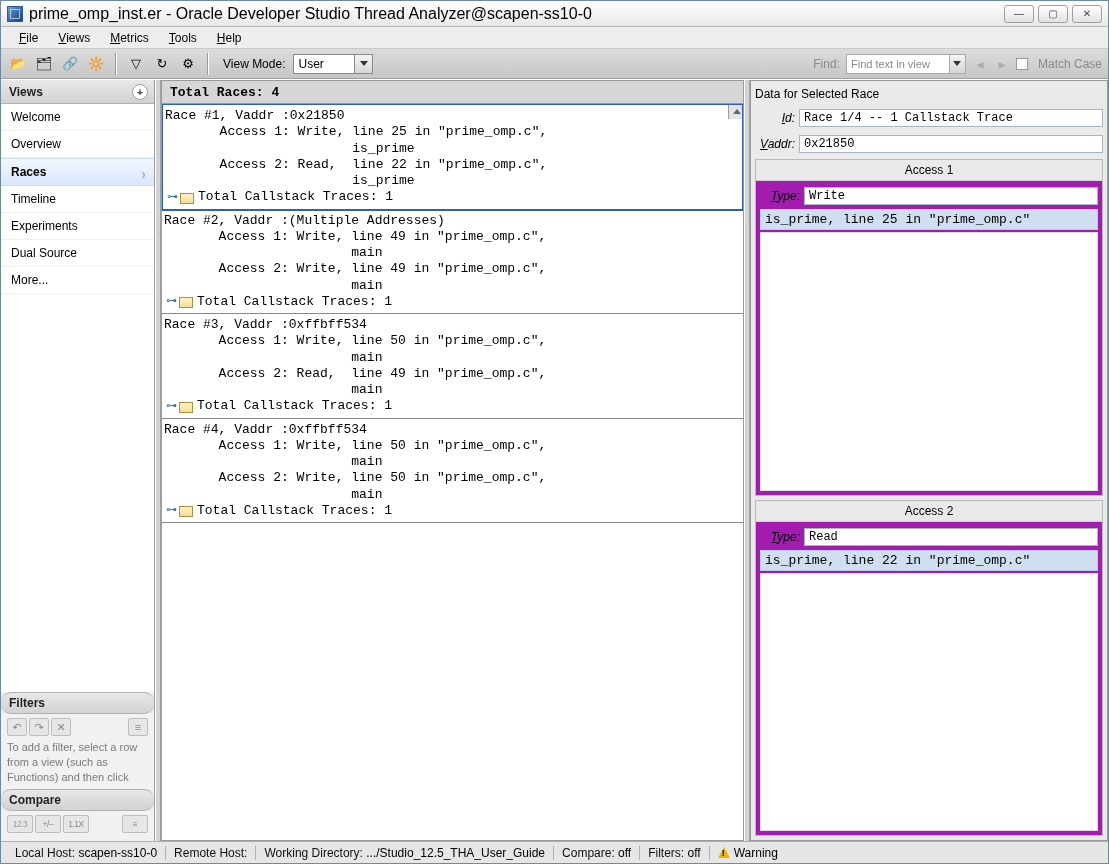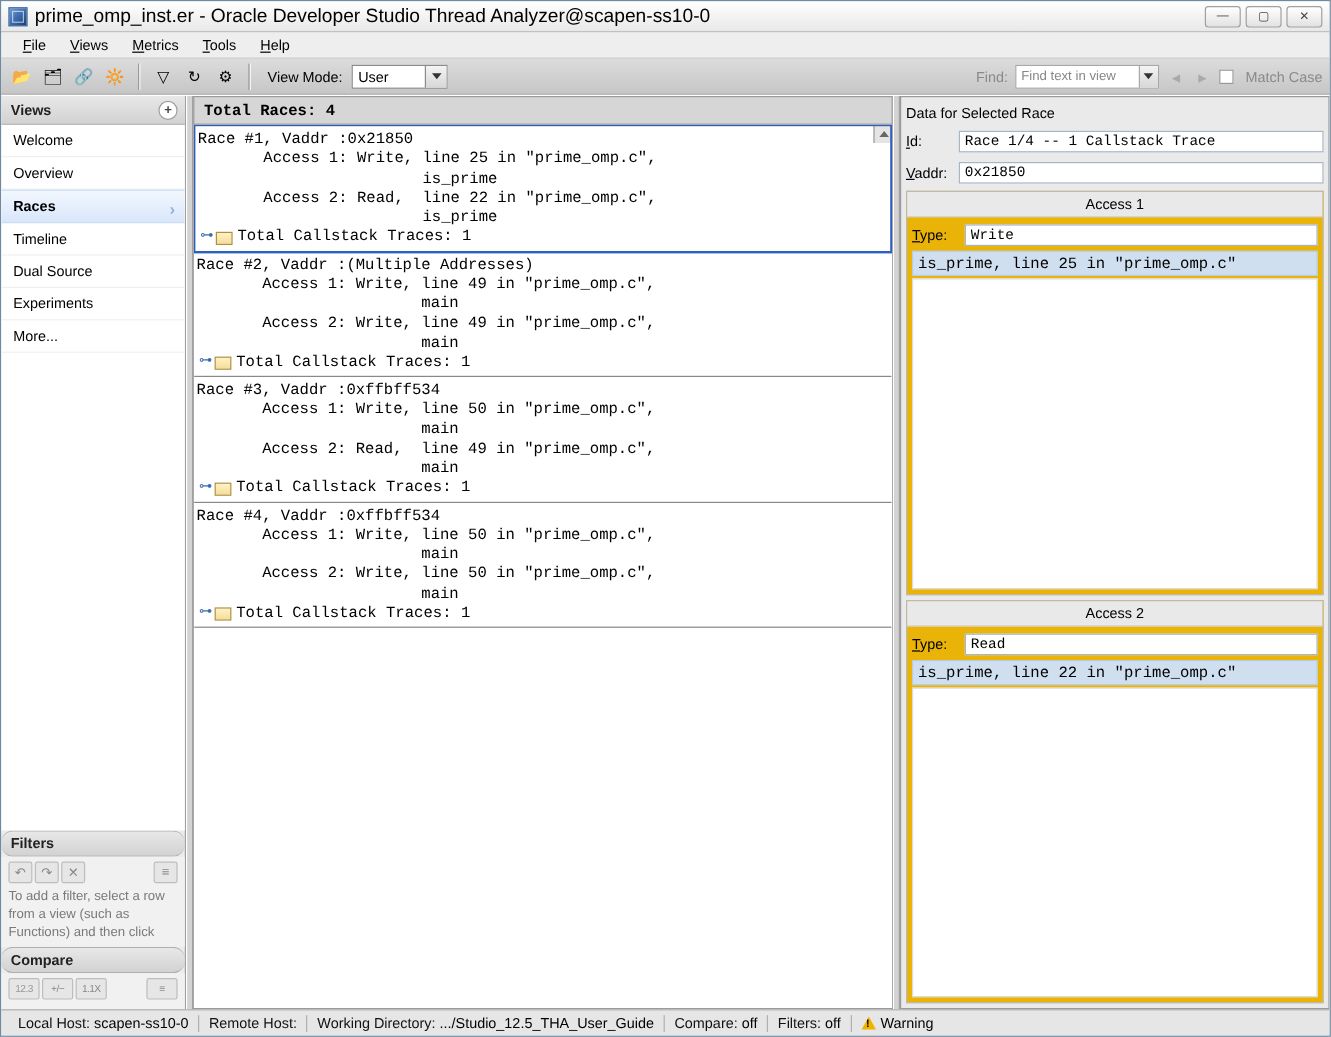--- a/index.html
+++ b/index.html
@@ -241,32 +241,32 @@
     background:#eaeaea;
     display:flex; flex-direction:column;
     padding:4px;
     gap:4px;
   }
   .section-title {
     text-align:left; font-size:12px;
     padding:2px 0;
   }
   .field-row { display:flex; align-items:center; gap:4px; margin:2px 0;}
-  .field-row .lbl { width:40px; text-align:left; }
+  .field-row .lbl { width:40px; text-align:right;font-style:italic; }
   .field-row .lbl u { text-decoration: underline; }
   .field-row input.ro {
     flex:1; height:18px;
     background:#fff; border:1px solid #a7b5c4;
     padding:0 4px; font-size:12px;
     font-family: inherit;
   }
   .field-row input.ro.mono { font-family:"Courier New", monospace; font-size:12px;}
   .access-panel {
     border:1px solid #b9b9b9;
-    background:#eab308;
+    background:#a21caf;
     flex:1; min-height:0;
     display:flex; flex-direction:column;
   }
   .access-panel .ap-title {
     text-align:center; padding:3px 0; font-size:12px;
     border-bottom:1px solid #d3d3d3;
     background:#e9e9e9;
   }
   .access-panel .ap-body {
     padding:4px; display:flex; flex-direction:column; gap:2px; flex:1; min-height:0;
@@ -365,22 +365,22 @@
   <div class="sidebar">
     <div class="sb-header">
       <span>Views</span>
       <span class="plus">+</span>
     </div>
     <div class="sb-list">
       <div class="sb-item"><span>Welcome</span></div>
       <div class="sb-item"><span>Overview</span></div>
       <div class="sb-item selected"><span>Races</span><span class="chev">›</span></div>
       <div class="sb-item"><span>Timeline</span></div>
+      <div class="sb-item"><span>Experiments</span></div>
       <div class="sb-item"><span>Dual Source</span></div>
-      <div class="sb-item"><span>Experiments</span></div>
       <div class="sb-item"><span>More...</span></div>
     </div>
     <div class="sb-filters-hdr">Filters</div>
     <div class="sb-panel">
       <div class="mini-btns">
         <div class="mini-btn">↶</div>
         <div class="mini-btn">↷</div>
         <div class="mini-btn">✕</div>
         <div class="mini-btn ham">≡</div>
       </div>

